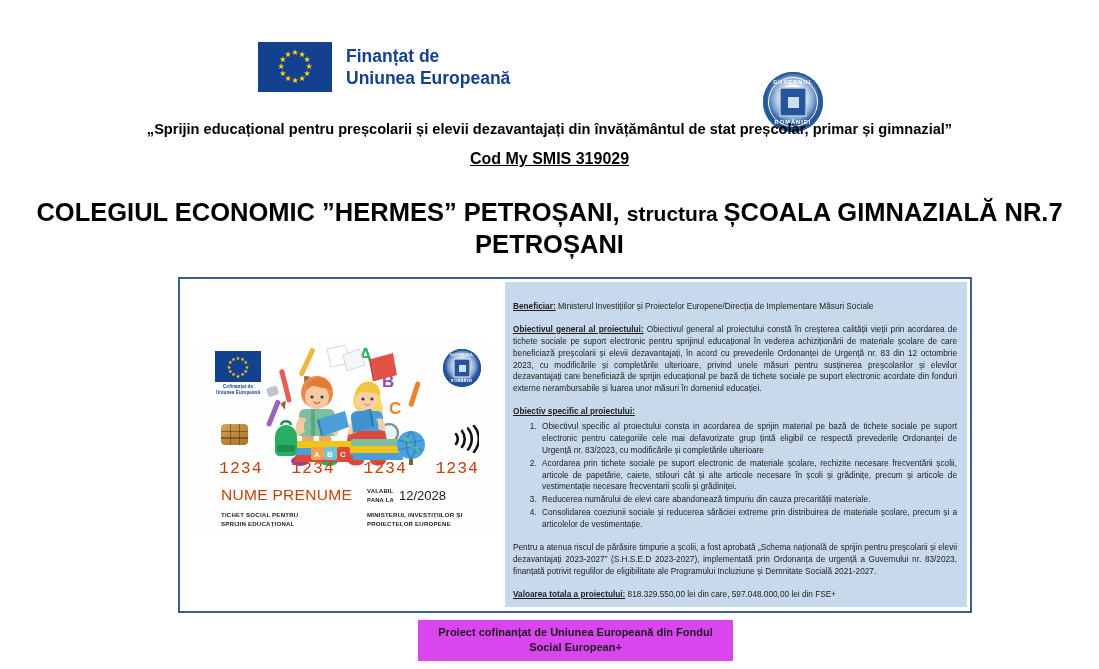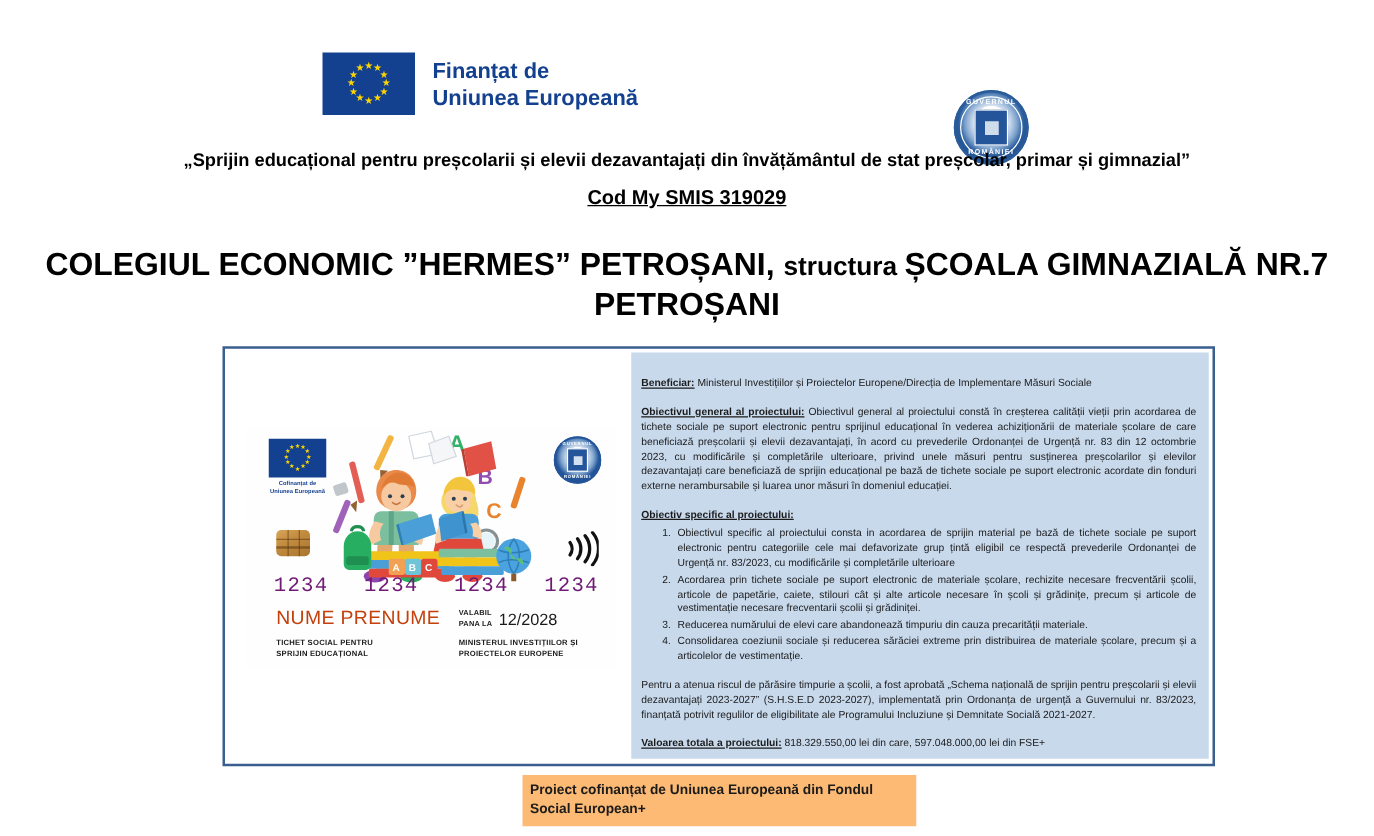--- a/index.html
+++ b/index.html
@@ -336,21 +336,21 @@
   .card-digits {
     position: absolute;
     left: 22px;
     top: 118px;
     width: 260px;
     display: flex;
     justify-content: space-between;
     font-family: "Liberation Mono", monospace;
     font-size: 16.5px;
     letter-spacing: 1px;
-    color: #701a75;
+    color: #c2410c;
   }
   .card-name {
     position: absolute;
     left: 24px;
     top: 145px;
     font-family: "Liberation Sans", sans-serif;
     font-size: 15.5px;
     color: #c2410c;
     letter-spacing: .3px;
   }
@@ -424,24 +424,24 @@
   }
   .tight { margin-bottom: 0 !important; }
   .spaced { margin-top: 8px; }
 
   
   .footer-strip {
     position: absolute;
     left: 418px;
     top: 620px;
     width: 315px;
-    background: #fdba74;
+    background: #d946ef;
     padding: 5px 6px 6px 6px;
     box-sizing: border-box;
-    text-align: left;
+    text-align: center;
     font-family: "Liberation Sans", sans-serif;
     font-weight: bold;
     font-size: 11px;
     line-height: 1.35;
     color: #1b1b1b;
   }
 </style>
 </head>
 <body>
 

